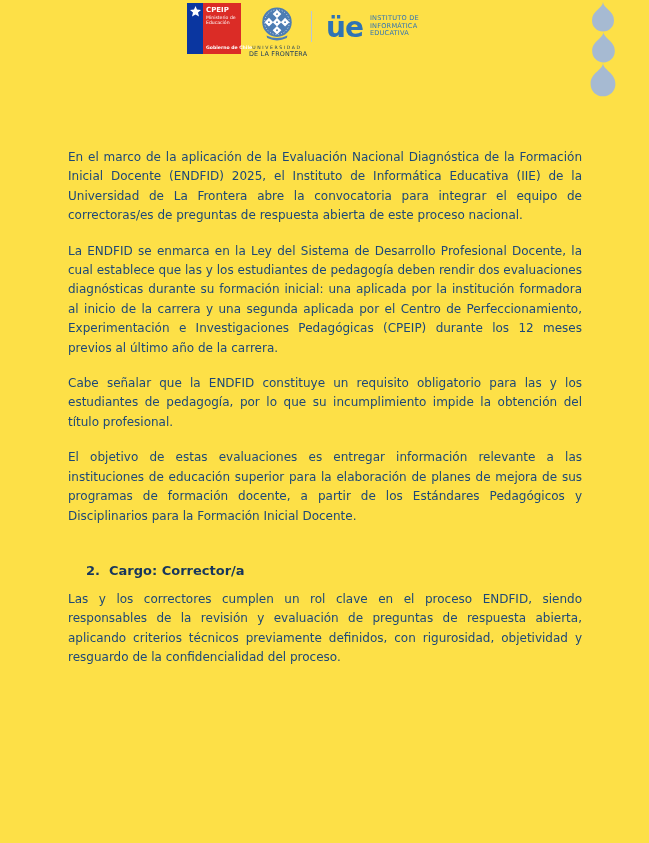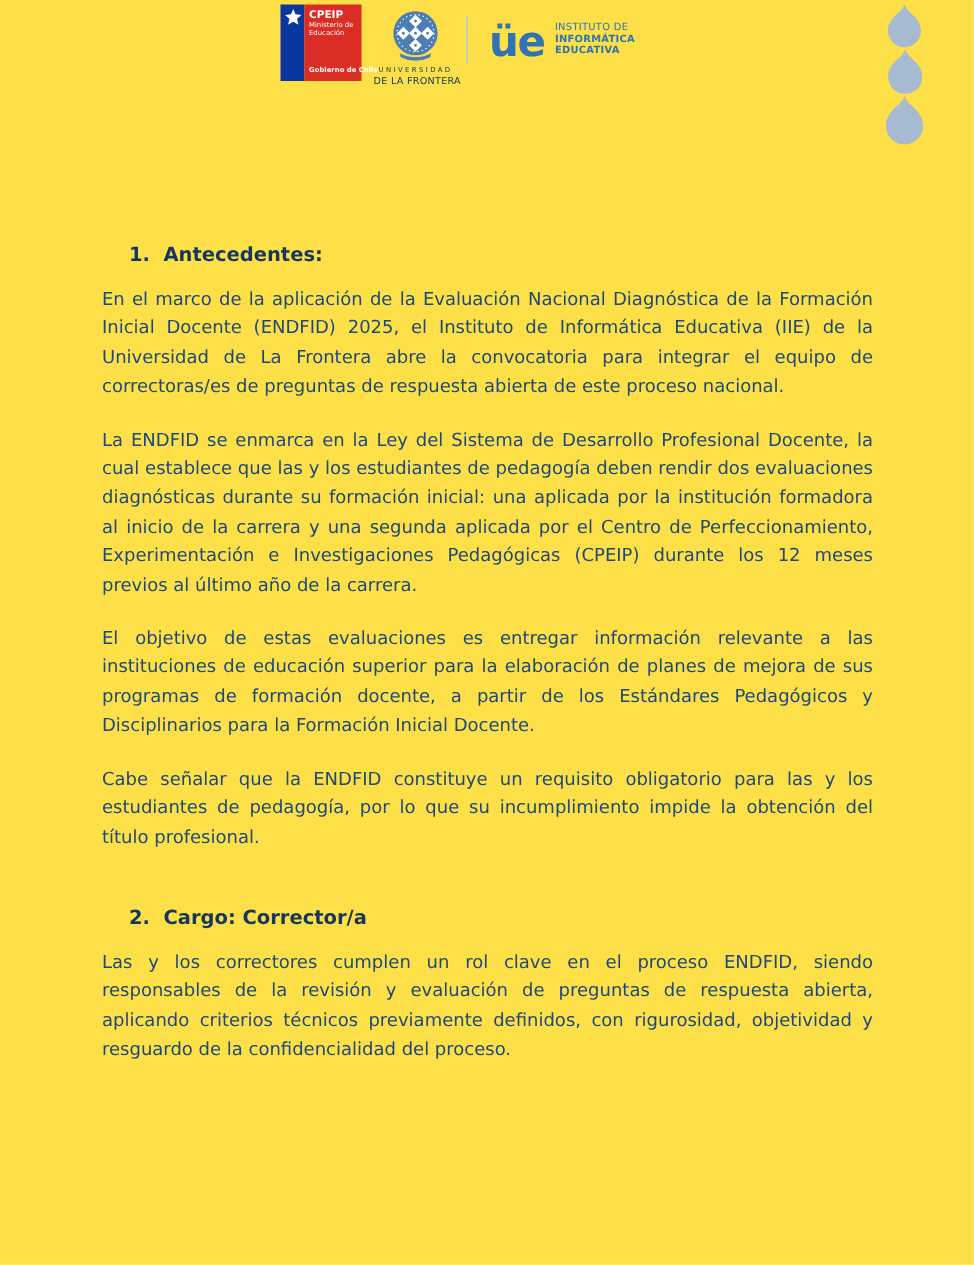--- a/index.html
+++ b/index.html
@@ -50,21 +50,21 @@
   .iie {
     position: absolute; left: 326px; top: 15px;
     display: flex; gap: 7px;
     color: var(--iie-blue, #2f73b4);
   }
   .iie-monogram {
     font-size: 28px; font-weight: bold; line-height: 26px;
     letter-spacing: -1px;
   }
   .iie-text { font-size: 6.6px; line-height: 7.6px; letter-spacing: 0.2px; }
-  .iie-text .b { font-weight: bold; }
+  .iie-text .b { font-weight: normal; }
 
   .drops {
     position: absolute; left: 587px; top: 3px; width: 32px;
     display: flex; flex-direction: column; align-items: center;
   }
   .drops svg { display: block; margin-top: -1px; }
 
   
   .doc {
     position: absolute; left: 68px; top: 136px; width: 514px;
@@ -155,28 +155,25 @@
       <path d="M13 0 C12.7 6.5 2 8.5 2 18.5 C2 24.8 6.9 29.5 13 29.5 C19.1 29.5 24 24.8 24 18.5 C24 8.5 13.3 6.5 13 0 Z" fill="var(--drop-blue, #a6bad2)"></path>
     </svg>
     <svg width="30" height="35" viewBox="0 0 26 31">
       <path d="M13 0 C12.7 6.5 2 8.5 2 18.5 C2 24.8 6.9 29.5 13 29.5 C19.1 29.5 24 24.8 24 18.5 C24 8.5 13.3 6.5 13 0 Z" fill="var(--drop-blue, #a6bad2)"></path>
     </svg>
   </div>
 
   <main class="doc">
 
 
-    <div class="sec-heading">
-      <span class="sec-num">1.</span><span>Antecedentes:</span>
-    </div>
 
     <p class="para first">En el marco de la aplicación de la Evaluación Nacional Diagnóstica de la Formación Inicial Docente (ENDFID) 2025, el Instituto de Informática Educativa (IIE) de la Universidad de La Frontera abre la convocatoria para integrar el equipo de correctoras/es de preguntas de respuesta abierta de este proceso nacional.</p>
     <p class="para">La ENDFID se enmarca en la Ley del Sistema de Desarrollo Profesional Docente, la cual establece que las y los estudiantes de pedagogía deben rendir dos evaluaciones diagnósticas durante su formación inicial: una aplicada por la institución formadora al inicio de la carrera y una segunda aplicada por el Centro de Perfeccionamiento, Experimentación e Investigaciones Pedagógicas (CPEIP) durante los 12 meses previos al último año de la carrera.</p>
+    <p class="para">Cabe señalar que la ENDFID constituye un requisito obligatorio para las y los estudiantes de pedagogía, por lo que su incumplimiento impide la obtención del título profesional.</p>
     <p class="para">El objetivo de estas evaluaciones es entregar información relevante a las instituciones de educación superior para la elaboración de planes de mejora de sus programas de formación docente, a partir de los Estándares Pedagógicos y Disciplinarios para la Formación Inicial Docente.</p>
-    <p class="para">Cabe señalar que la ENDFID constituye un requisito obligatorio para las y los estudiantes de pedagogía, por lo que su incumplimiento impide la obtención del título profesional.</p>
 
     <div class="sec-heading second">
       <span class="sec-num">2.</span><span>Cargo: Corrector/a</span>
     </div>
 
     <p class="para first">Las y los correctores cumplen un rol clave en el proceso ENDFID, siendo responsables de la revisión y evaluación de preguntas de respuesta abierta, aplicando criterios técnicos previamente definidos, con rigurosidad, objetividad y resguardo de la confidencialidad del proceso.</p>
   </main>
 
 </div>
 

